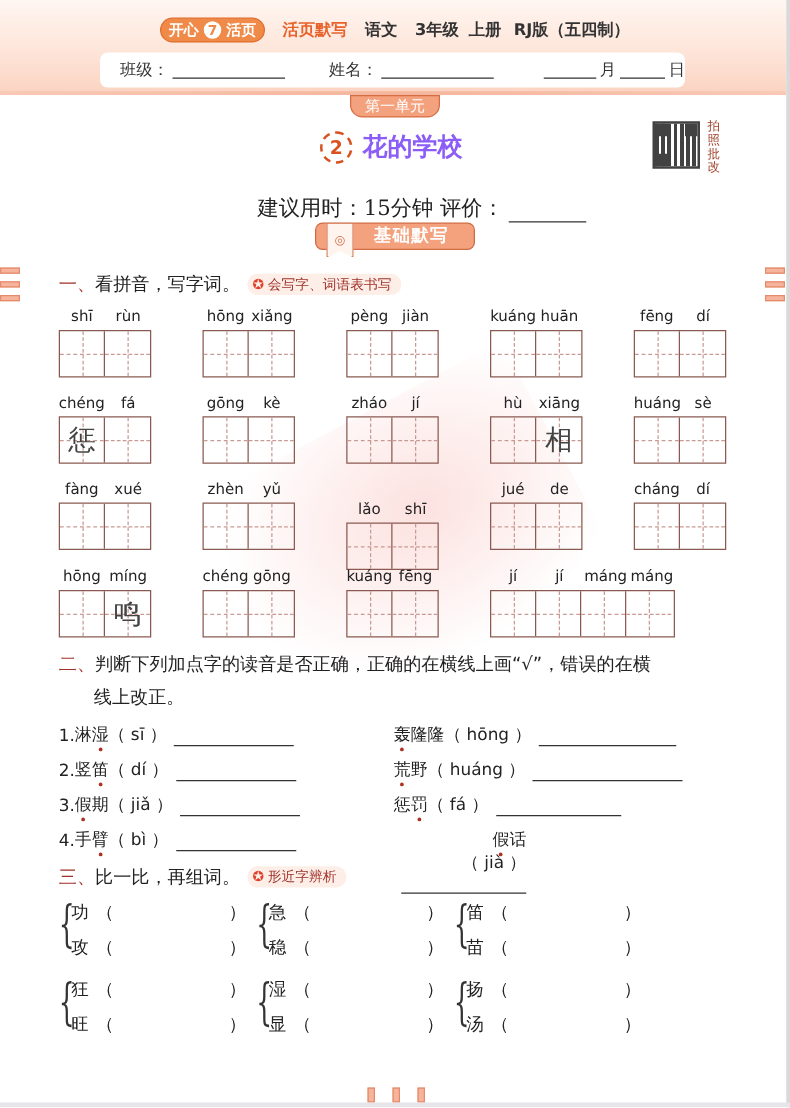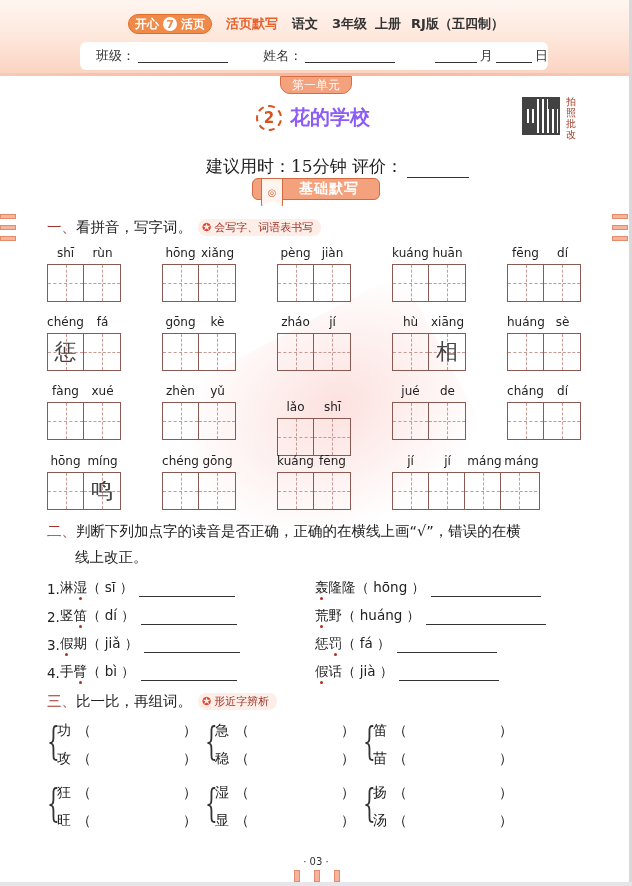--- a/index.html
+++ b/index.html
@@ -467,21 +467,21 @@
         <span><span class="dotc">荒</span><span>野</span></span>
         <span>（ huáng ）</span>
         <span class="ans" style="width: 120px;"></span>
       </div>
       <div class="judge" style="left: 315px; top: 635px;">
         <span></span>
         <span><span>惩</span><span class="dotc">罚</span></span>
         <span>（ fá ）</span>
         <span class="ans" style="width: 100px;"></span>
       </div>
-      <div class="judge" style="left: 315px; top: 663px;">
+      <div class="judge" style="left: 315px; top: 663px; flex-direction: column;">
         <span></span>
         <span><span class="dotc">假</span><span>话</span></span>
         <span>（ jià ）</span>
         <span class="ans" style="width: 100px;"></span>
       </div>
     </div>
 
   <div class="q-title" style="top:692px;">
     <span class="num">三、</span>
     <span>比一比，再组词。</span>
@@ -586,21 +586,20 @@
         <div class="row">
           <span class="c">汤</span>
           <span class="par">
             <span>（</span>
             <span>）</span>
           </span>
         </div>
       </div>
     </div>
 
-  <div class="footer">· 03 ·</div>
   <div class="foot-marks">
       <span></span>
       <span></span>
       <span></span>
     </div>
 
   <div class="rightedge"></div>
   <div class="bottomedge"></div>
 </div>
 

